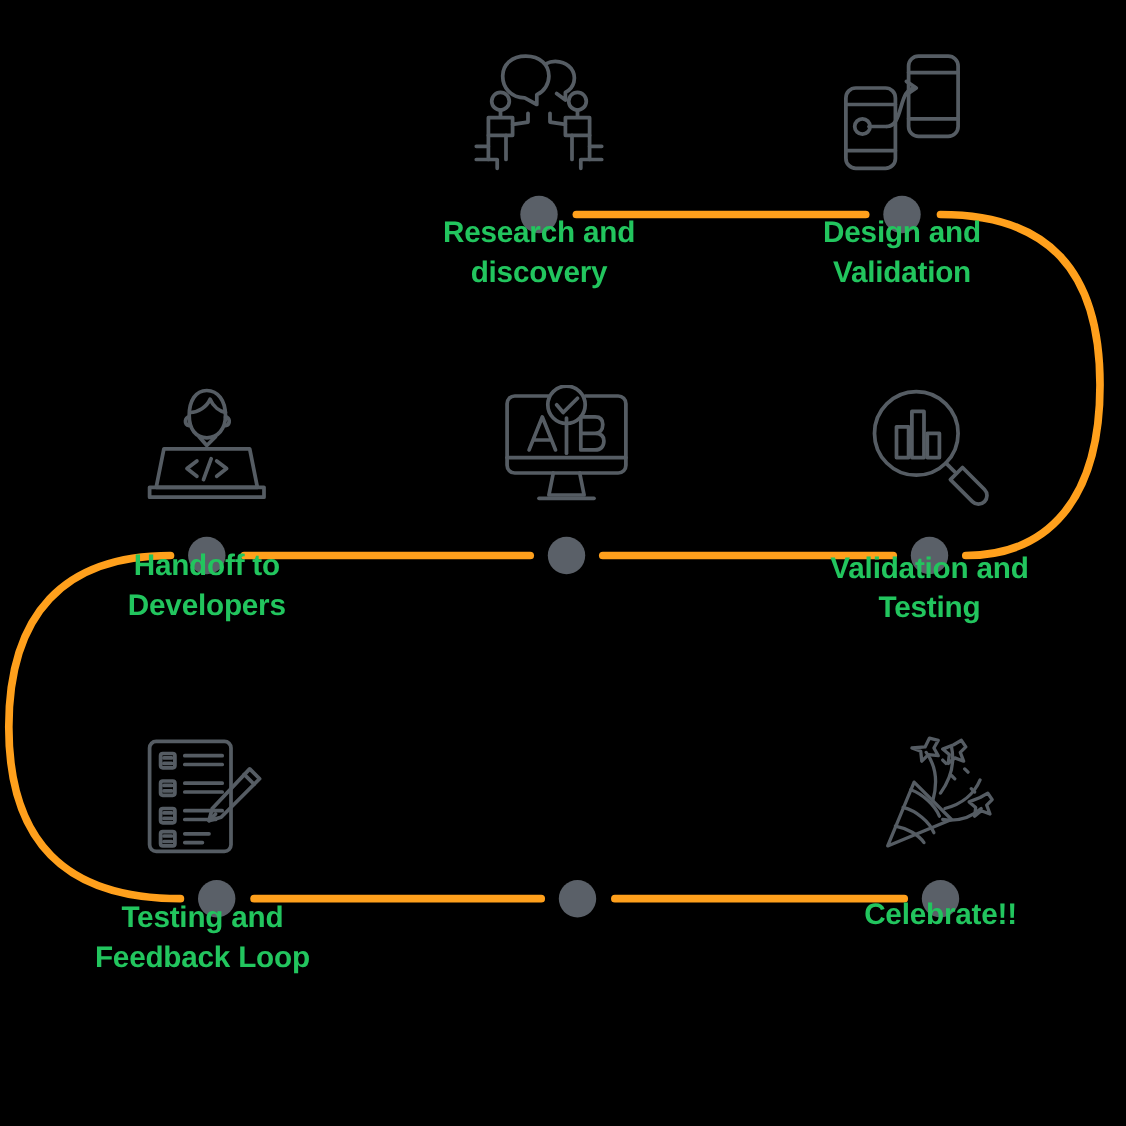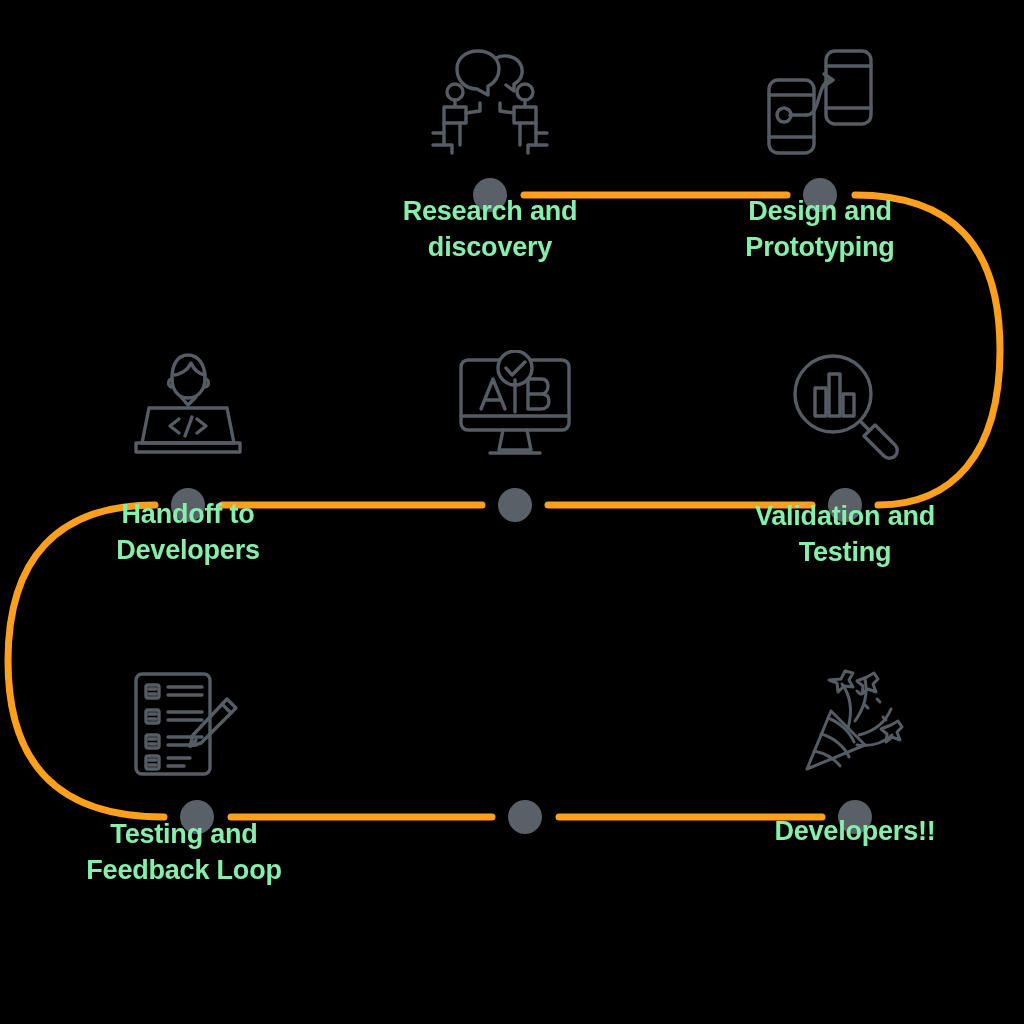--- a/index.html
+++ b/index.html
@@ -32,21 +32,21 @@
   }
   .node-icon {
     display: block;
     margin: 0 auto;
     width: 120px;
     height: 115px;
   }
   .node-label {
     display: block;
     margin-top: 34px;
-    color: #86efac;
+    color: #22c55e;
     font-size: 27px;
     font-weight: bold;
     line-height: 1.32;
     letter-spacing: -0.2px;
     white-space: pre-line;
   }
 </style>
 </head>
 <body>
 
@@ -110,21 +110,21 @@
         <path d="M9 50 L54 50 M9 92 L54 92"></path>
         <circle cx="24" cy="70" r="7"></circle>
         <path d="M30 70 L46 70"></path>
         <rect x="66" y="6" width="45" height="73" rx="9"></rect>
         <path d="M66 21 L111 21 M66 63 L111 63"></path>
         <path d="M46 70 C62 70 56 35 72 35"></path>
         <path d="M64 29 L73 35 L64 41"></path>
       </g>
     </svg>
     <span class="node-label">Design and
-Prototyping</span>
+Validation</span>
   </div>
 
   <div class="node" style="left:845px; top:350px;">
     <svg class="node-icon" viewBox="0 0 120 115">
       <g fill="none" stroke="#555c63" stroke-width="3.4" stroke-linejoin="round" stroke-linecap="round">
         <circle cx="48" cy="44" r="38"></circle>
         <rect x="30" y="38" width="11" height="28"></rect>
         <rect x="44" y="24" width="11" height="42"></rect>
         <rect x="58" y="44" width="11" height="22"></rect>
         <path d="M75 71 L84 80"></path>
@@ -206,16 +206,16 @@
         <path d="M53 63 C58 45 55 30 47 19"></path>
         <path d="M60 56 C70 42 73 28 70 14"></path>
         <path d="M64 70 C80 66 91 56 96 44"></path>
         <path d="M62 80 C76 82 88 78 97 70"></path>
         <path d="M46 14 L50 6 L58 8 L54 15 L58 22 L49 21 L43 27 L42 18 L34 15 Z"></path>
         <path d="M72 12 L79 8 L83 14 L78 19 L81 27 L73 24 L67 29 L68 21 L62 16 Z"></path>
         <path d="M96 60 L103 56 L107 62 L102 67 L105 75 L97 72 L91 77 L92 69 L86 64 Z"></path>
         <path d="M70 40 L73 43 M82 34 L85 37 M88 52 L91 55 M62 26 L65 29"></path>
       </g>
     </svg>
-    <span class="node-label">Developers!!</span>
+    <span class="node-label">Celebrate!!</span>
   </div>
 
 </div>
 
 </body></html>

